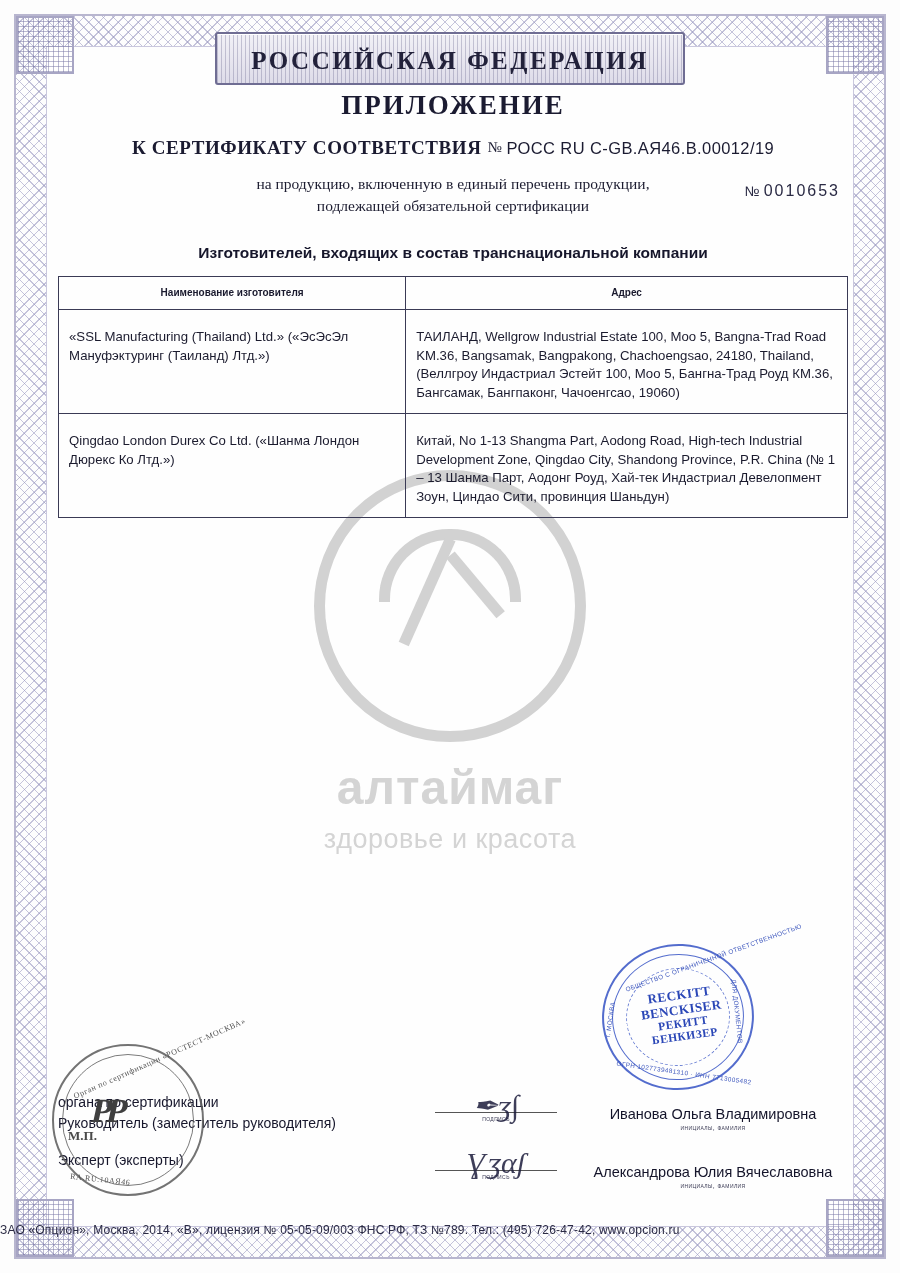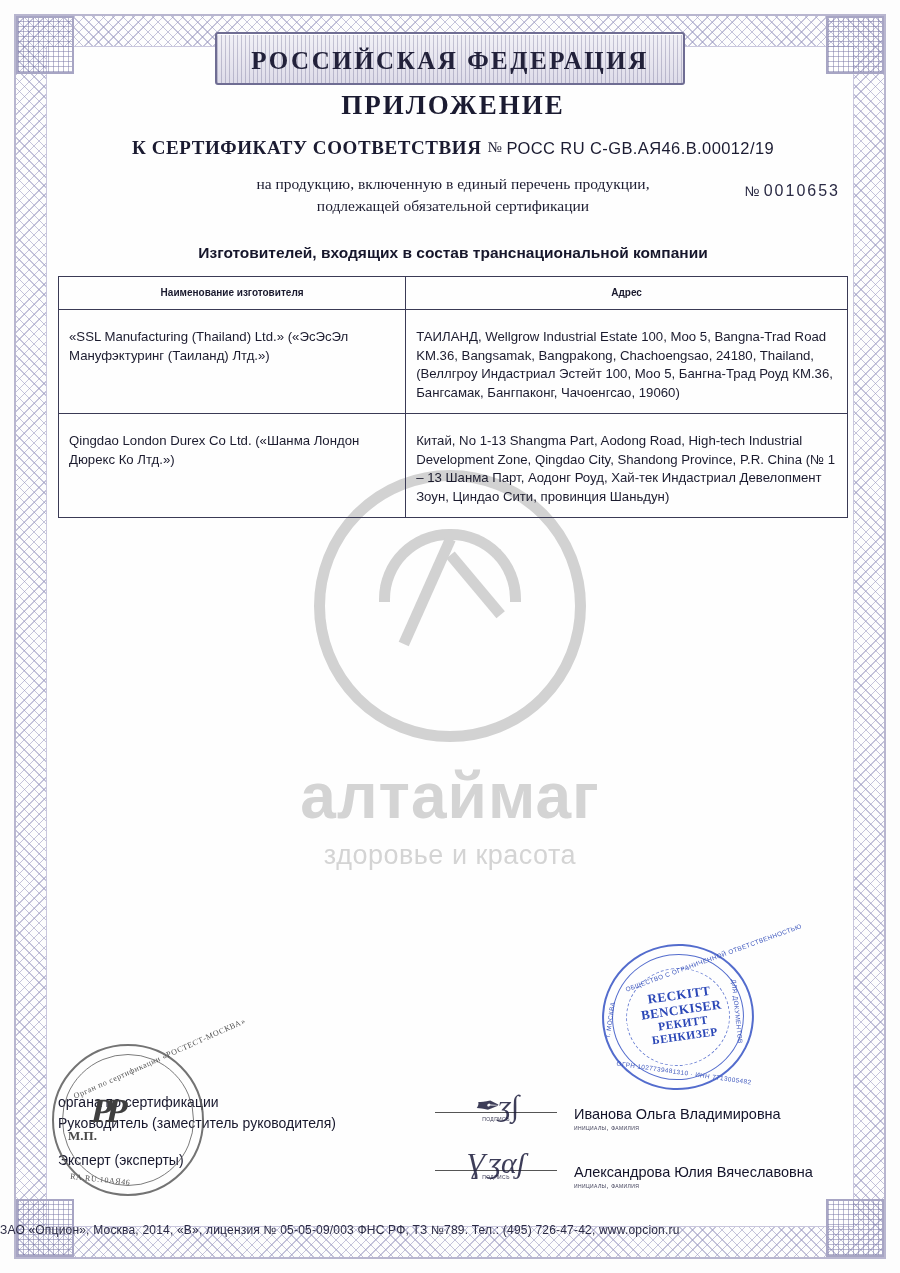--- a/index.html
+++ b/index.html
@@ -215,21 +215,21 @@
     position: absolute;
     width: 11px; height: 78px;
     left: 50%; top: 74px;
     margin-left: -5px;
     background: #d2d2d2;
     transform: rotate(-40deg);
     transform-origin: top center;
   }
   .wm-title {
     font-family: "Liberation Sans", sans-serif;
-    font-size: 64px;
+    font-size: 48px;
     font-weight: bold;
     color: #d4d4d4;
     letter-spacing: 1px;
     margin-top: 22px;
     line-height: 1;
   }
   .wm-sub {
     font-family: "Liberation Sans", sans-serif;
     font-size: 27px;
     color: #d4d4d4;
@@ -395,21 +395,21 @@
     transform: translateX(-50%);
     font-family: "Liberation Serif", serif;
     font-size: 30px;
     font-style: italic;
     color: #1c1c3c;
     opacity: .85;
     white-space: nowrap;
   }
   .sig-name {
     width: 278px;
-    text-align: left;
+    text-align: center;
     padding-top: 16px;
   }
   .sig-name .nm {
     font-size: 14.5px;
     color: #14142a;
   }
   .sig-name .cap {
     font-size: 7px;
     letter-spacing: .4px;
     color: #3b3b55;

